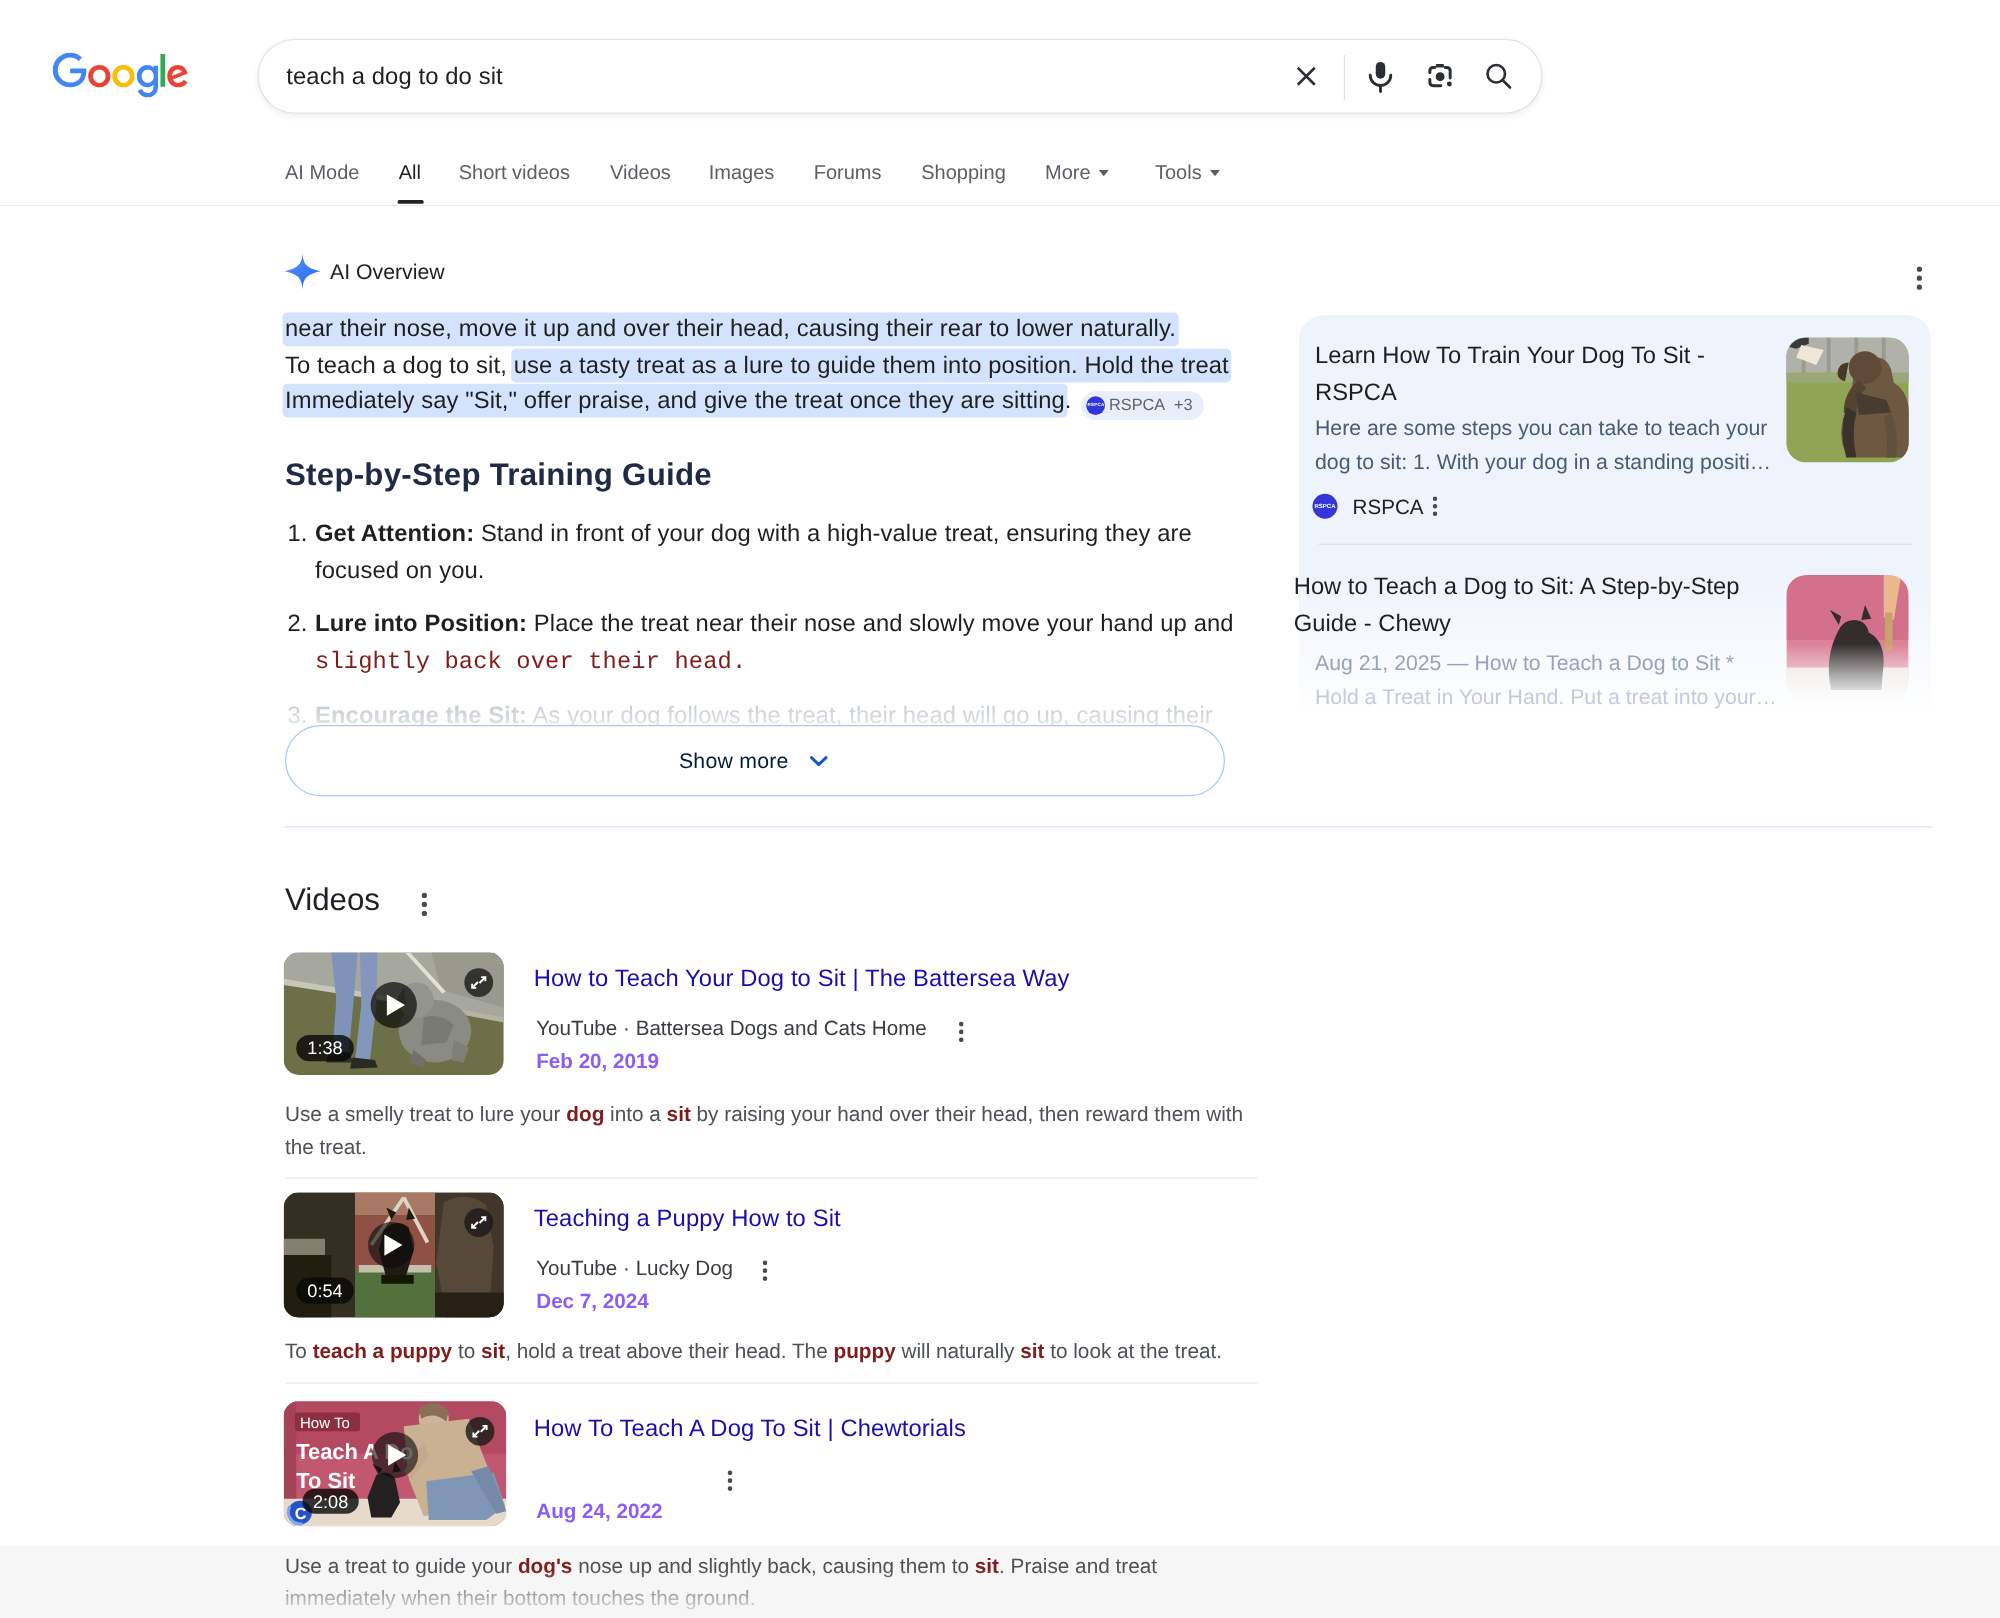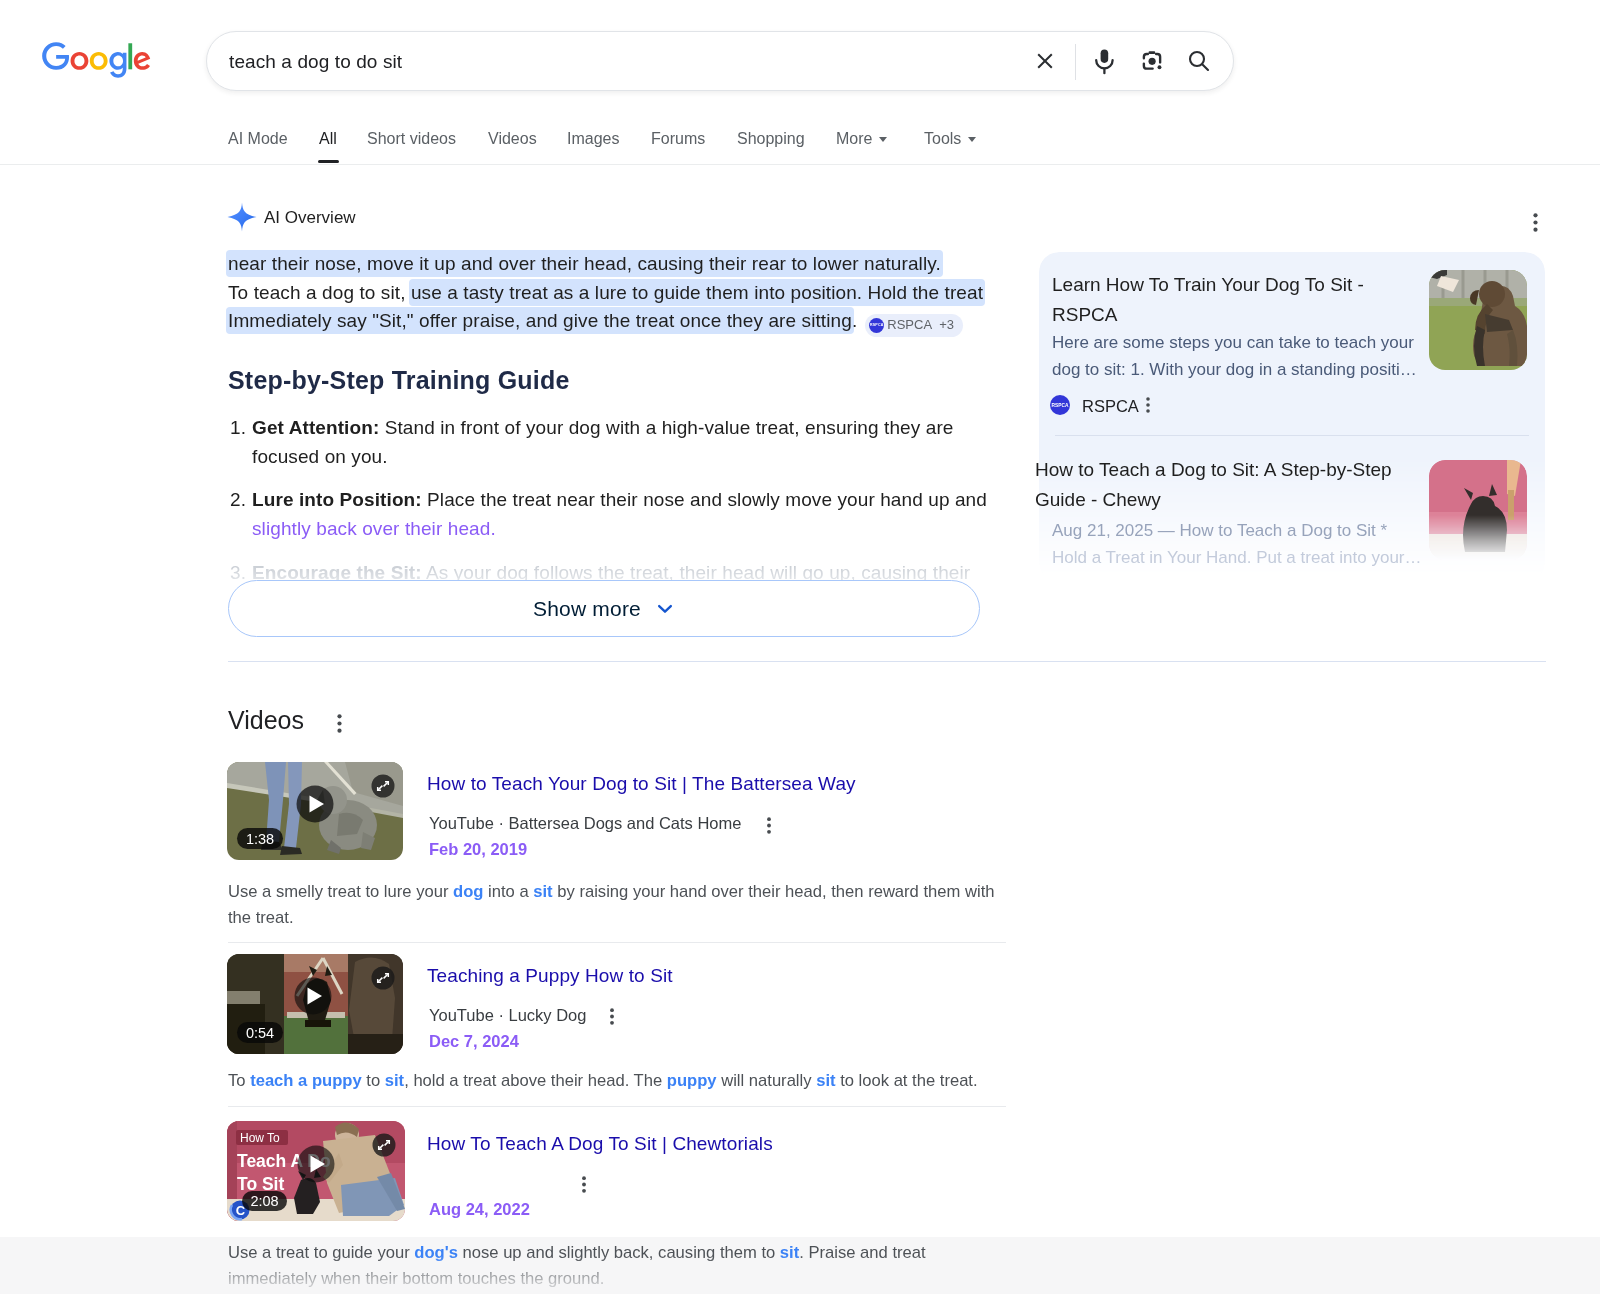--- a/index.html
+++ b/index.html
@@ -23,34 +23,34 @@
   mark.hl{background:#d3e3fd;color:#1f1f1f;padding:3px 2px;margin:0 -2px;border-radius:4px;}
   #chip{display:inline-flex;align-items:center;vertical-align:1px;height:23px;background:#e9eefb;border-radius:11.5px;
     padding:0 9px 0 4px;margin-left:8px;gap:3px;}
   #chip .cc{width:15px;height:15px;border-radius:50%;background:#3236d8;color:#fff;font-size:3.6px;font-weight:bold;
     display:flex;align-items:center;justify-content:center;letter-spacing:.2px;}
   #chip .cl{font-size:13px;color:#5f6368;letter-spacing:0;}
   #aihead{left:228px;top:365px;font-size:25px;font-weight:bold;color:#1f2a47;line-height:30px;letter-spacing:0.2px;}
   .li{position:absolute;left:228px;width:800px;font-size:19px;letter-spacing:0.1px;line-height:28.5px;color:#1f1f1f;}
   .li .num{position:absolute;left:2px;}
   .li .txt{margin-left:24px;}
-  #li2g{color:#8b5cf6;}
+  #li2g{color:#7f1d1d;font-family:Liberation Mono, monospace;}
   #li3{color:#bcc2ca;-webkit-mask-image:linear-gradient(to bottom,rgba(0,0,0,.95),rgba(0,0,0,0.3) 95%);
     mask-image:linear-gradient(to bottom,rgba(0,0,0,.95),rgba(0,0,0,0.3) 95%);}
   #showmore{left:228px;top:580px;width:752px;height:57px;border:1.5px solid #a8c7fa;border-radius:29px;background:#fff;
     box-sizing:border-box;display:flex;align-items:center;justify-content:center;gap:14px;}
-  #showmore span{font-size:21px;color:#001d35;letter-spacing:.2px;}
+  #showmore span{font-size:17px;color:#001d35;letter-spacing:.2px;}
   #ai-divider{left:228px;top:661px;width:1318px;height:1px;background:#d9e1f1;}
   
   #vhead{left:228px;top:705px;font-size:25px;color:#202124;line-height:30px;}
   .vtitle{font-size:19px;letter-spacing:0.1px;color:#1a0dab;line-height:25px;white-space:nowrap;}
   .vsrc{font-size:16.5px;color:#393d41;line-height:26px;white-space:nowrap;}
   .vdate{font-size:16.5px;color:#8b5cf6;line-height:26px;white-space:nowrap;font-weight:bold;}
   .vdesc{font-size:16.6px;color:#4d5156;line-height:25.5px;}
-  .vdesc b{color:#3b82f6;}
+  .vdesc b{color:#7f1d1d;}
   .vsep{left:228px;width:778px;height:1px;background:#e8eaed;}
   .thumb{border-radius:12px;overflow:hidden;}
   
   #scard{left:1039px;top:252px;width:506px;height:330px;background:#eef3fc;border-radius:20px;
     -webkit-mask-image:linear-gradient(to bottom,#000 62%,rgba(0,0,0,.45) 82%,transparent 98%);
     mask-image:linear-gradient(to bottom,#000 62%,rgba(0,0,0,.45) 82%,transparent 98%);}
   .stitle{font-size:19px;color:#1f1f1f;line-height:29.5px;}
   .sdesc{font-size:17px;color:#4a5a78;line-height:26.5px;}
   #ssep{left:1055px;top:435px;width:474px;height:1px;background:#d9e0ee;}
   .sthumb{border-radius:16px;overflow:hidden;}

